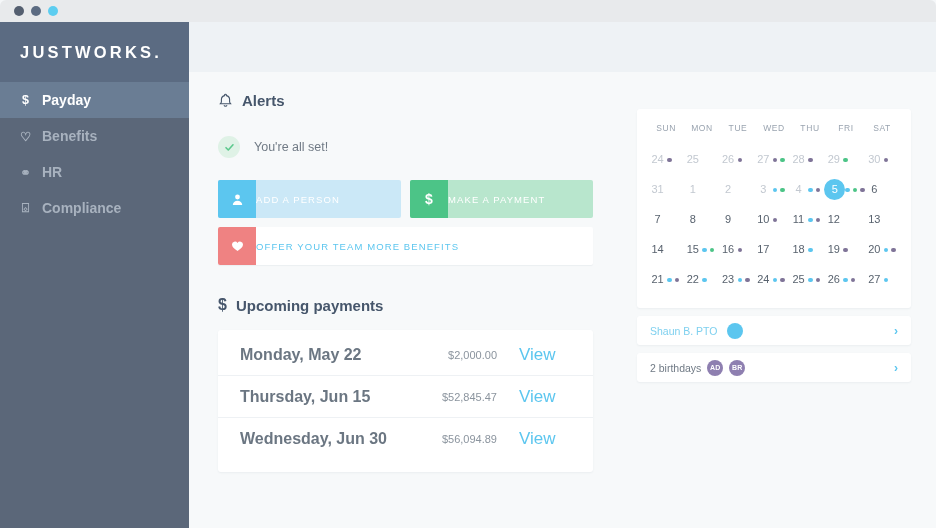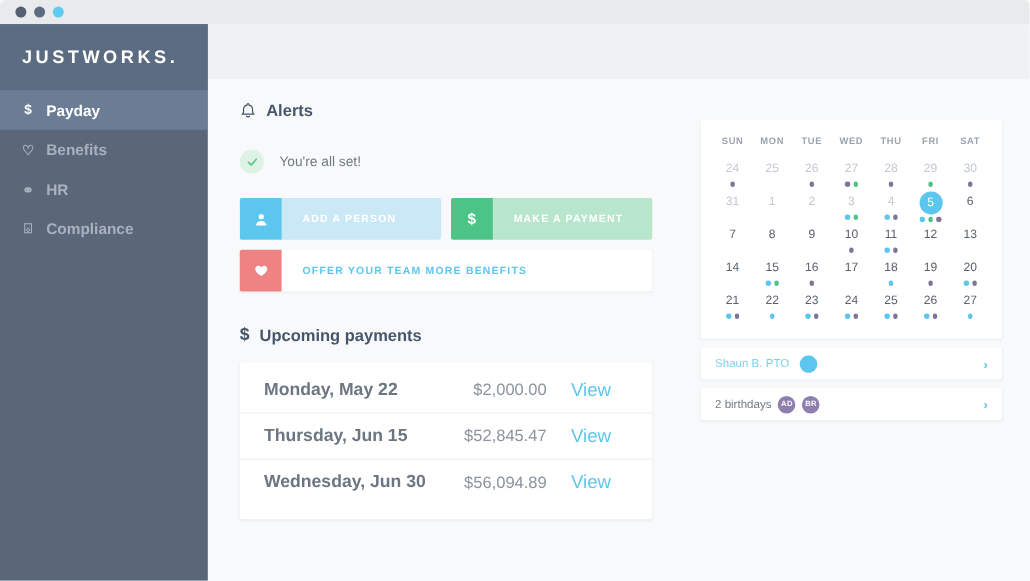--- a/index.html
+++ b/index.html
@@ -94,22 +94,21 @@
   .action-btn {
     height: 38px; display: flex; align-items: center; border-radius: 2px;
     overflow: hidden; flex: 1;
   }
   .action-ico {
     width: 38px; height: 38px; flex: none;
     display: flex; align-items: center; justify-content: center;
     color: #ffffff; font-size: 14px; font-weight: bold;
   }
   .action-lbl {
-    font-size: 9.5px; font-weight: bold; letter-spacing: 1.1px;
-    padding-left: 19px;
+    font-size: 9.5px; font-weight: normal; letter-spacing: 1.1px;
   }
   .btn-blue  { background: #cbe8f7; }
   .btn-blue .action-ico { background: #5cc6ef; }
   .btn-blue .action-lbl { color: #ffffff; }
   .btn-green { background: #b8e6cd; }
   .btn-green .action-ico { background: #4cc487; }
   .btn-green .action-lbl { color: #ffffff; }
 
   .alert-row {
     height: 38px; display: flex; align-items: center;
@@ -127,37 +126,37 @@
     margin-top: 16px; background: #ffffff; border-radius: 3px;
     padding: 4px 0 12px 0;
     box-shadow: 0 1px 2px rgba(90,110,130,.08);
   }
   .pay-row {
     height: 42px; display: flex; align-items: center;
     padding: 0 22px; border-bottom: 1px solid #eef1f4;
   }
   .pay-row:last-child { border-bottom: none; }
   .pay-date   { flex: 0 0 160px; color: #6b7682; font-size: 16px; font-weight: bold; }
-  .pay-amount { flex: 1; color: #8b949e; font-size: 15px; text-align: right; padding-right: 22px;}
+  .pay-amount { flex: 1; color: #8b949e; font-size: 11px; text-align: right; padding-right: 22px;}
   .pay-view   { flex: 0 0 52px; color: #5cc6ef; font-size: 17px; text-align: left; }
 
   
   .col-right { position: absolute; left: 448px; top: 20px; width: 274px; }
   .cal-card {
     margin-top: 17px; background: #ffffff; border-radius: 3px;
     padding: 14px 11px 14px 11px;
     box-shadow: 0 1px 2px rgba(90,110,130,.08);
   }
   .cal-grid { display: grid; grid-template-columns: repeat(7, 1fr); }
   .cal-dow {
-    text-align: center; font-size: 8.5px; font-weight: bold;
+    text-align: center; font-size: 8.5px; font-weight: normal;
     color: #9aa4b0; letter-spacing: .6px; padding-bottom: 11px;
   }
   .cal-cell {
-    height: 30px; display: flex; flex-direction: column;
+    height: 30px; display: flex; flex-direction: row;
     align-items: center; justify-content: flex-start; position: relative;
   }
   .cal-num {
     font-size: 11px; color: #58626e; line-height: 15px;
     width: 19px; height: 19px; display: flex;
     align-items: center; justify-content: center; border-radius: 50%;
   }
   .cal-num.muted { color: #c2c8d0; }
   .cal-num.today { background: #5cc6ef; color: #ffffff; width: 21px; height: 21px; }
   .cal-dots { display: flex; gap: 3px; margin-top: 2px; height: 5px; }

